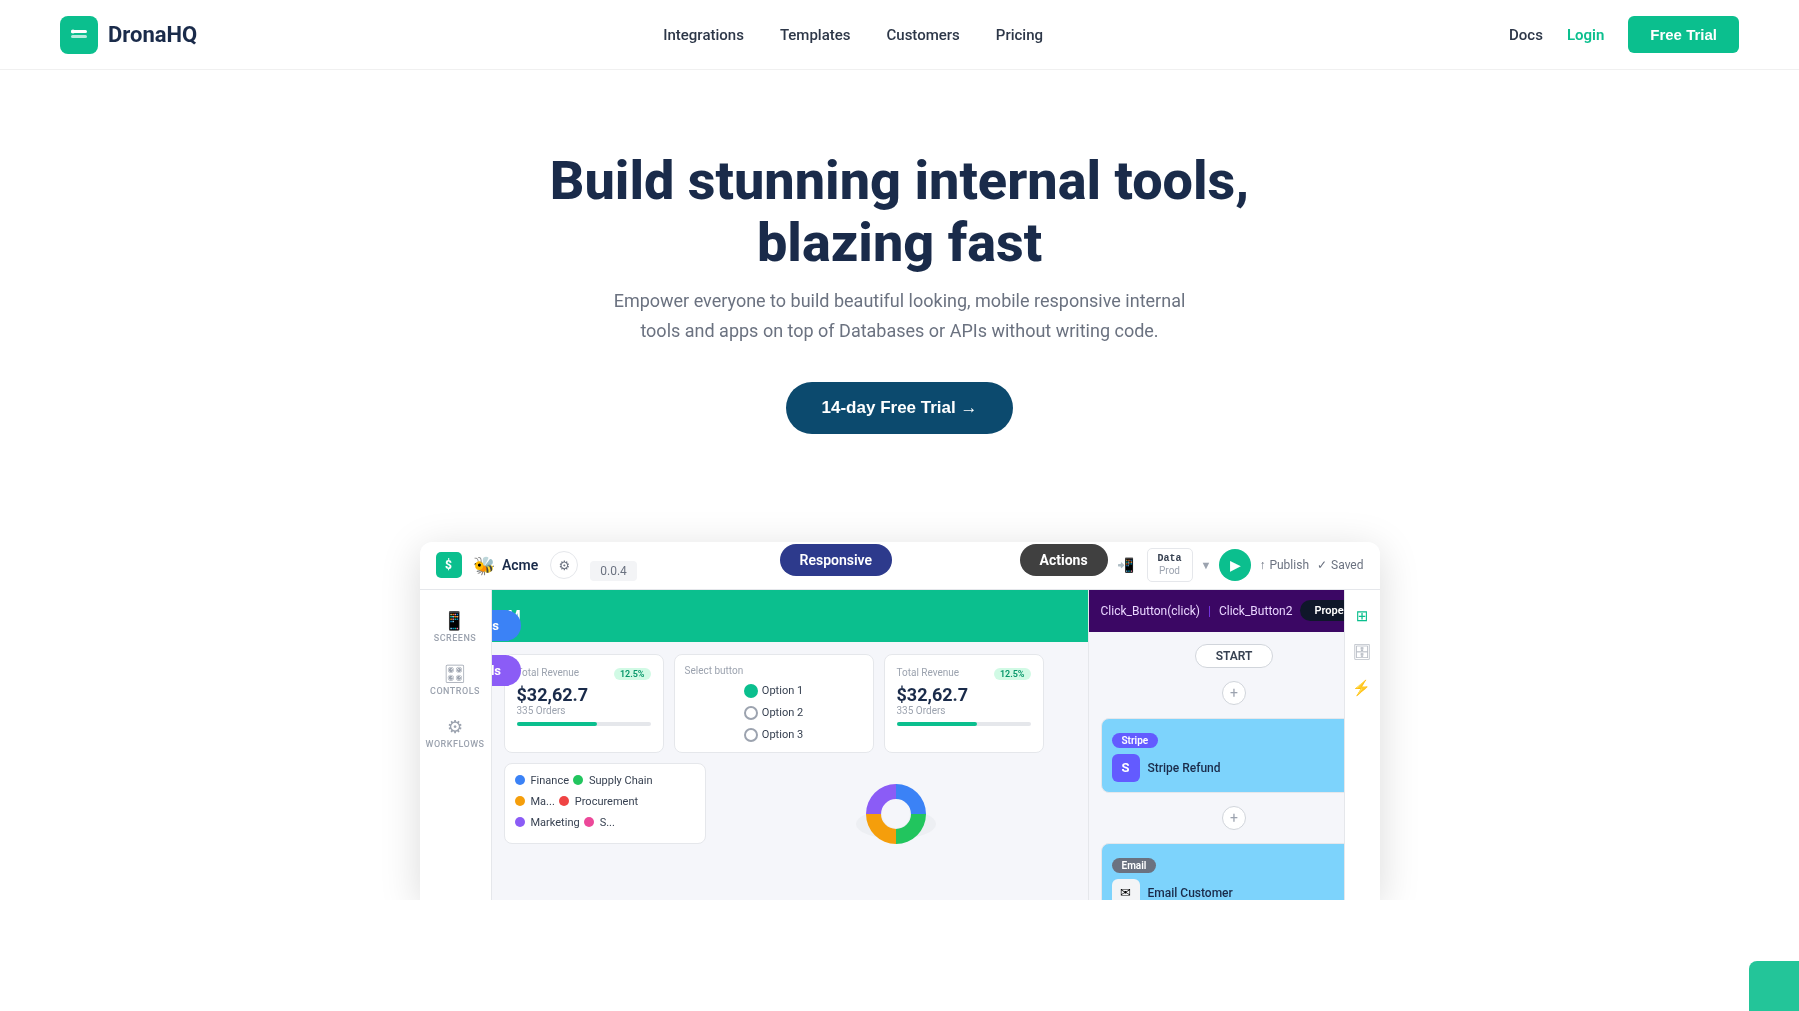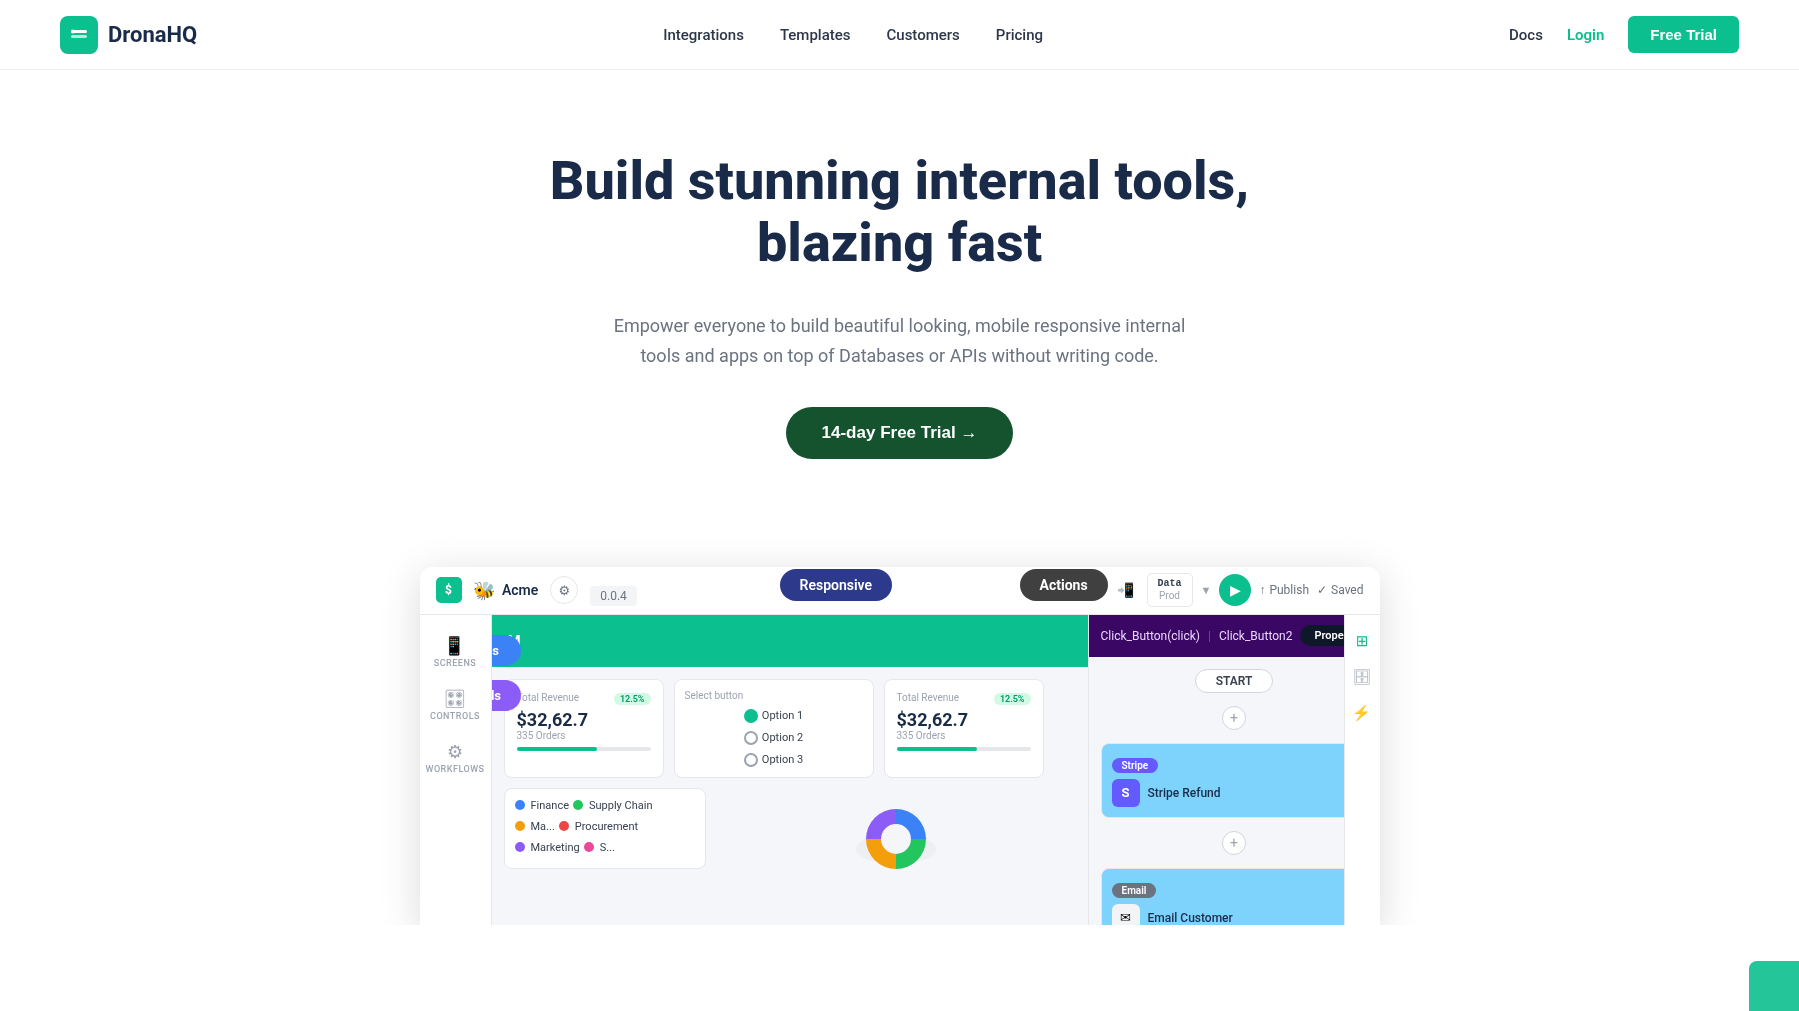--- a/index.html
+++ b/index.html
@@ -25,27 +25,27 @@
     .nav-free-trial {
       background: #0bbf8e; color: #fff; border: none; border-radius: 6px;
       padding: 10px 22px; font-size: 15px; font-weight: 600; cursor: pointer;
     }
 
     
     .hero {
       text-align: center; padding: 80px 20px 60px;
     }
     .hero h1 {
-      font-size: 54px; font-weight: 800; color: #1a2b4a; line-height: 1.15; max-width: 800px; margin: 0 auto 37px;
+      font-size: 54px; font-weight: 800; color: #1a2b4a; line-height: 1.15; max-width: 800px; margin: 0 auto 12px;
     }
     .hero p {
       font-size: 18px; color: #6b7280; max-width: 600px; margin: 2px auto 36px; line-height: 1.65;
     }
     .hero-cta {
-      display: inline-block; background: #14532d; color: #fff; border-radius: 30px;
+      display: inline-block; background: #0c4a6e; color: #fff; border-radius: 30px;
       padding: 16px 36px; font-size: 17px; font-weight: 700; text-decoration: none; cursor: pointer; border: none;
     }
 
     
     .preview-section {
       position: relative; display: flex; justify-content: center; padding: 40px 0 0;
     }
 
     
     .badge-responsive {

